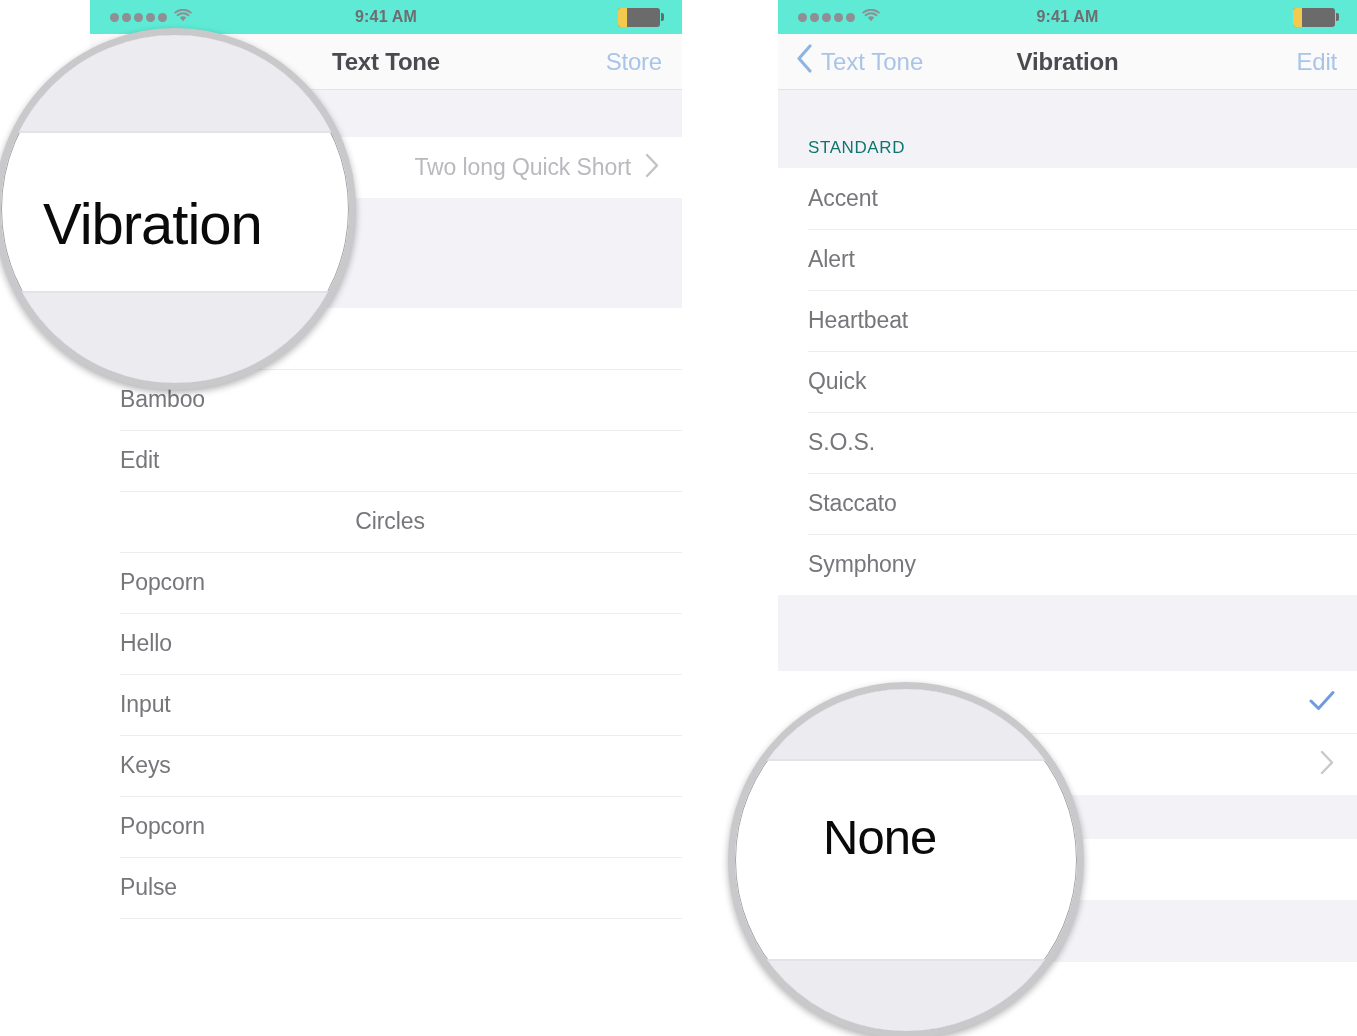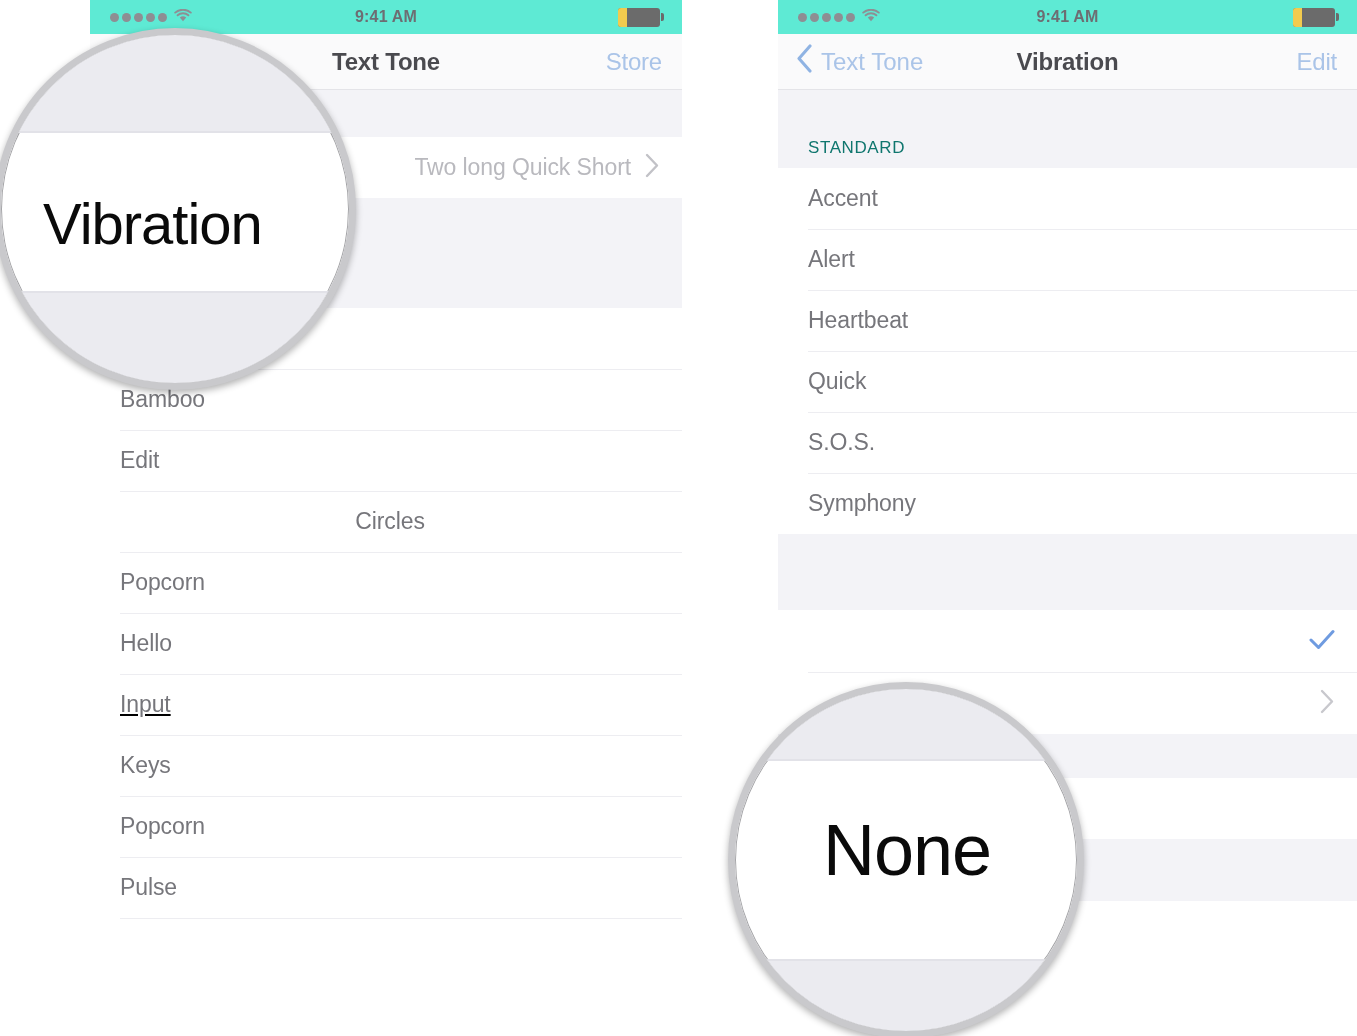--- a/index.html
+++ b/index.html
@@ -96,21 +96,21 @@
   #loupe-vibration .loupe-hair-top    { top:96px; }
   #loupe-vibration .loupe-band-bottom { bottom:0; height:90px; }
   #loupe-vibration .loupe-hair-bottom { bottom:90px; }
   #loupe-vibration .loupe-text { top:155px; padding-left:42px; font-size:58px; }
 
   #loupe-none { left:728px; top:682px; width:356px; height:356px; }
   #loupe-none .loupe-band-top    { top:0;   height:70px; }
   #loupe-none .loupe-hair-top    { top:70px; }
   #loupe-none .loupe-band-bottom { bottom:0; height:70px; }
   #loupe-none .loupe-hair-bottom { bottom:70px; }
-  #loupe-none .loupe-text { top:120px; padding-left:88px; font-size:72px; }
+  #loupe-none .loupe-text { top:120px; padding-left:88px; font-size:49px; }
 </style>
 </head>
 <body>
 
 <div class="stage">
 
   <div class="phone" id="phone-left">
 
     <div class="statusbar">
       <div class="sb-left">
@@ -170,21 +170,21 @@
     </div>
     <div class="row" style="height:61px;justify-content:center;">
       <span class="row-label">Circles</span>
     </div>
     <div class="row" style="height:61px;">
       <span class="row-label">Popcorn</span>
     </div>
     <div class="row" style="height:61px;">
       <span class="row-label">Hello</span>
     </div>
-    <div class="row" style="height:61px;text-decoration:underline;">
+    <div class="row" style="height:61px;">
       <span class="row-label">Input</span>
     </div>
     <div class="row" style="height:61px;">
       <span class="row-label">Keys</span>
     </div>
     <div class="row" style="height:61px;">
       <span class="row-label">Popcorn</span>
     </div>
     <div class="row" style="height:61px;">
       <span class="row-label">Pulse</span>
@@ -245,20 +245,23 @@
     <div class="row" style="height:61px;">
       <span class="row-label">Heartbeat</span>
     </div>
     <div class="row" style="height:61px;">
       <span class="row-label">Quick</span>
     </div>
     <div class="row" style="height:61px;">
       <span class="row-label">S.O.S.</span>
     </div>
     <div class="row" style="height:61px;">
+      <span class="row-label">Staccato</span>
+    </div>
+    <div class="row" style="height:61px;">
       <span class="row-label">Symphony</span>
     </div>
 
     <div class="gap" style="height:76px;"></div>
 
     <div class="row rule-full-top" style="height:62px;">
       <span class="row-label" style="visibility:hidden">None</span>
       <span class="row-spacer"></span>
       <span class="check">
         <svg width="26" height="21" viewBox="0 0 26 21">

